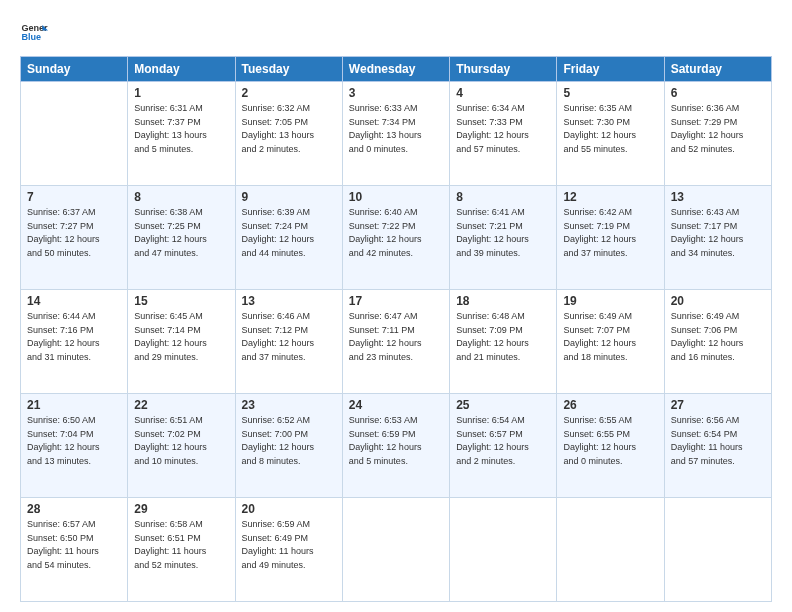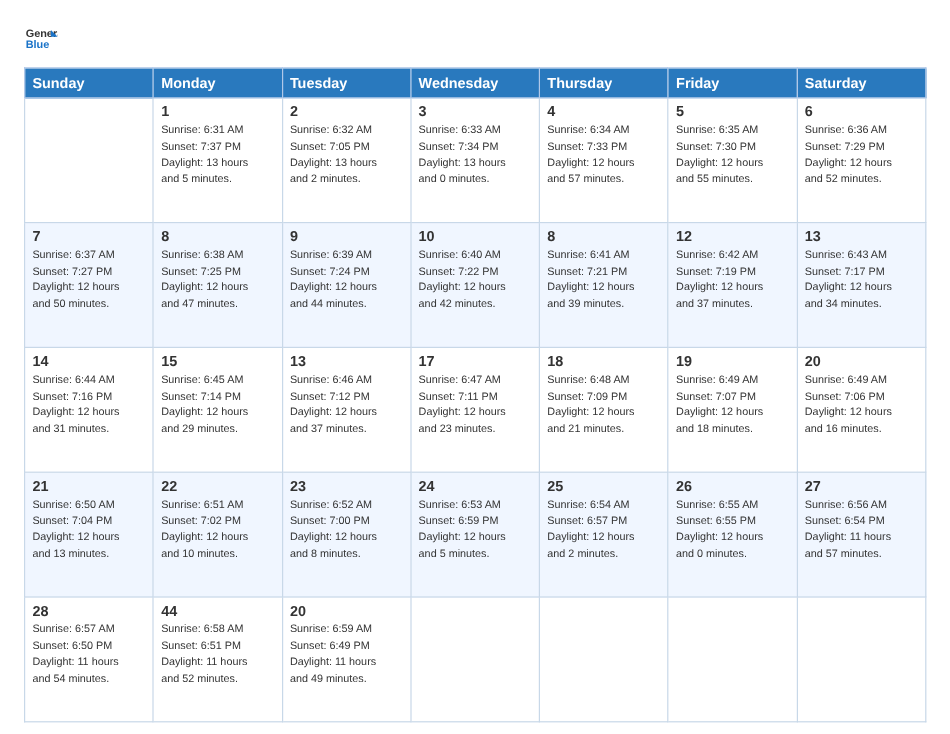--- a/index.html
+++ b/index.html
@@ -329,21 +329,21 @@
         </tr>
         <tr>
           <td>
             <span class="day-number">28</span>
             <div class="day-info">Sunrise: 6:57 AM</div>
             <div class="day-info">Sunset: 6:50 PM</div>
             <div class="day-info">Daylight: 11 hours</div>
             <div class="day-info">and 54 minutes.</div>
           </td>
           <td>
-            <span class="day-number">44</span>
+            <span class="day-number">29</span>
             <div class="day-info">Sunrise: 6:58 AM</div>
             <div class="day-info">Sunset: 6:51 PM</div>
             <div class="day-info">Daylight: 11 hours</div>
             <div class="day-info">and 52 minutes.</div>
           </td>
           <td>
             <span class="day-number">20</span>
             <div class="day-info">Sunrise: 6:59 AM</div>
             <div class="day-info">Sunset: 6:49 PM</div>
             <div class="day-info">Daylight: 11 hours</div>

